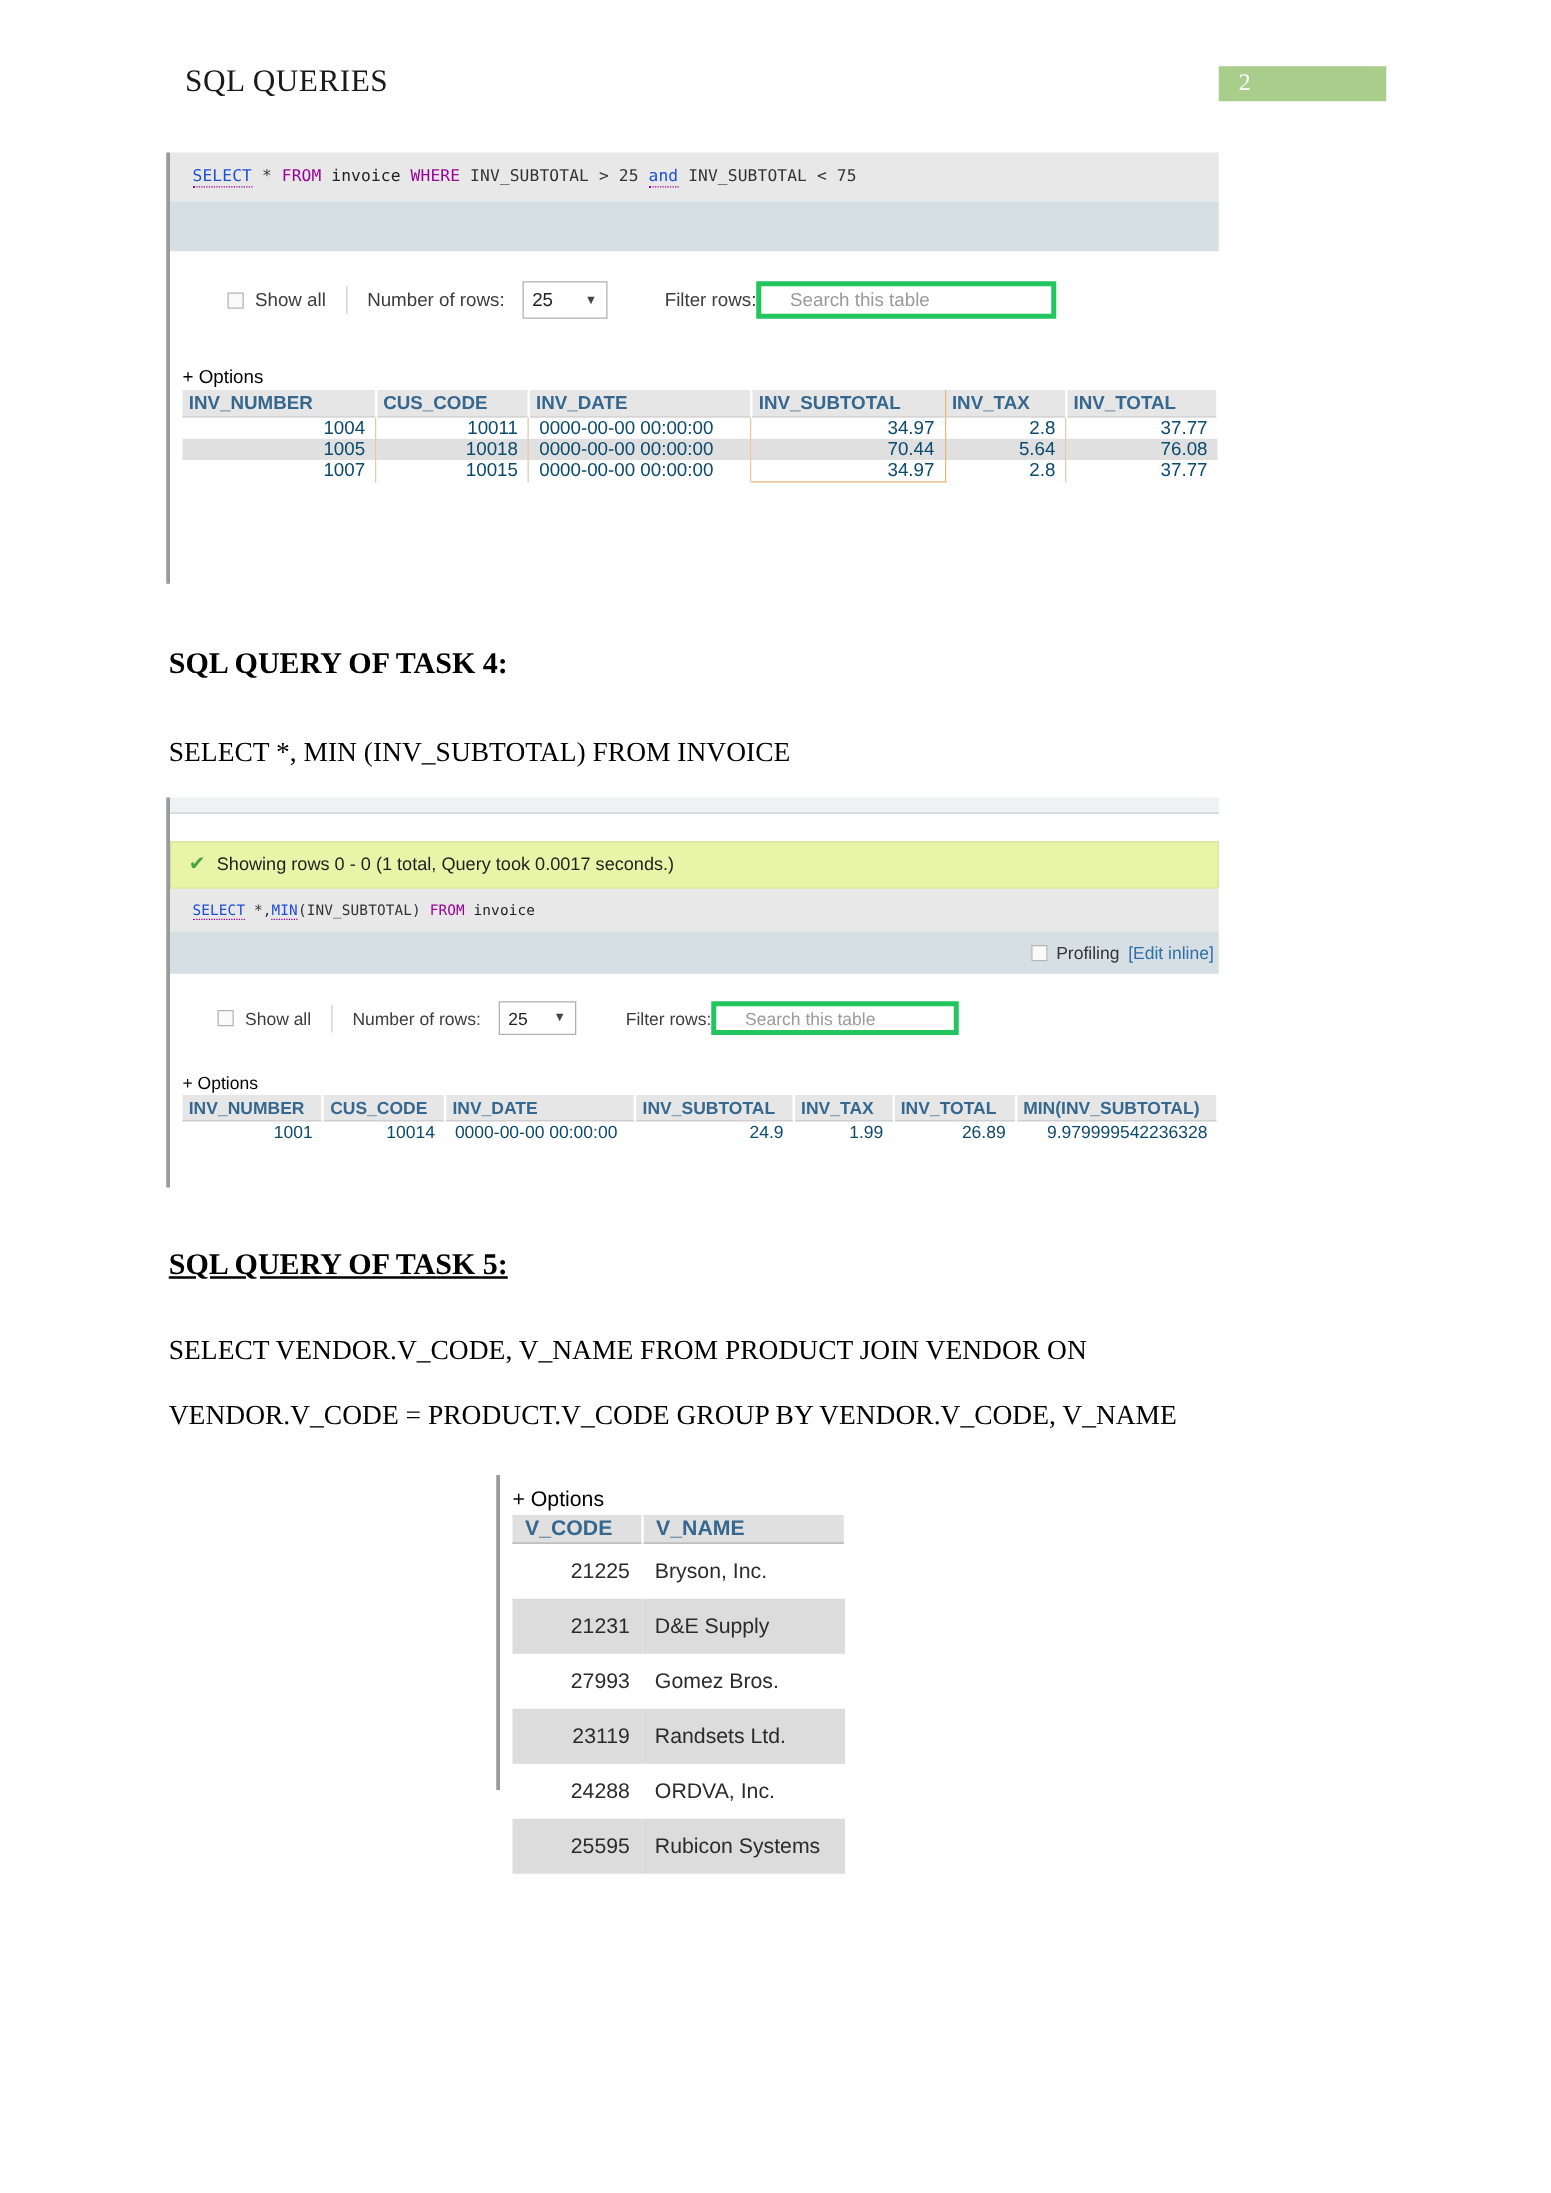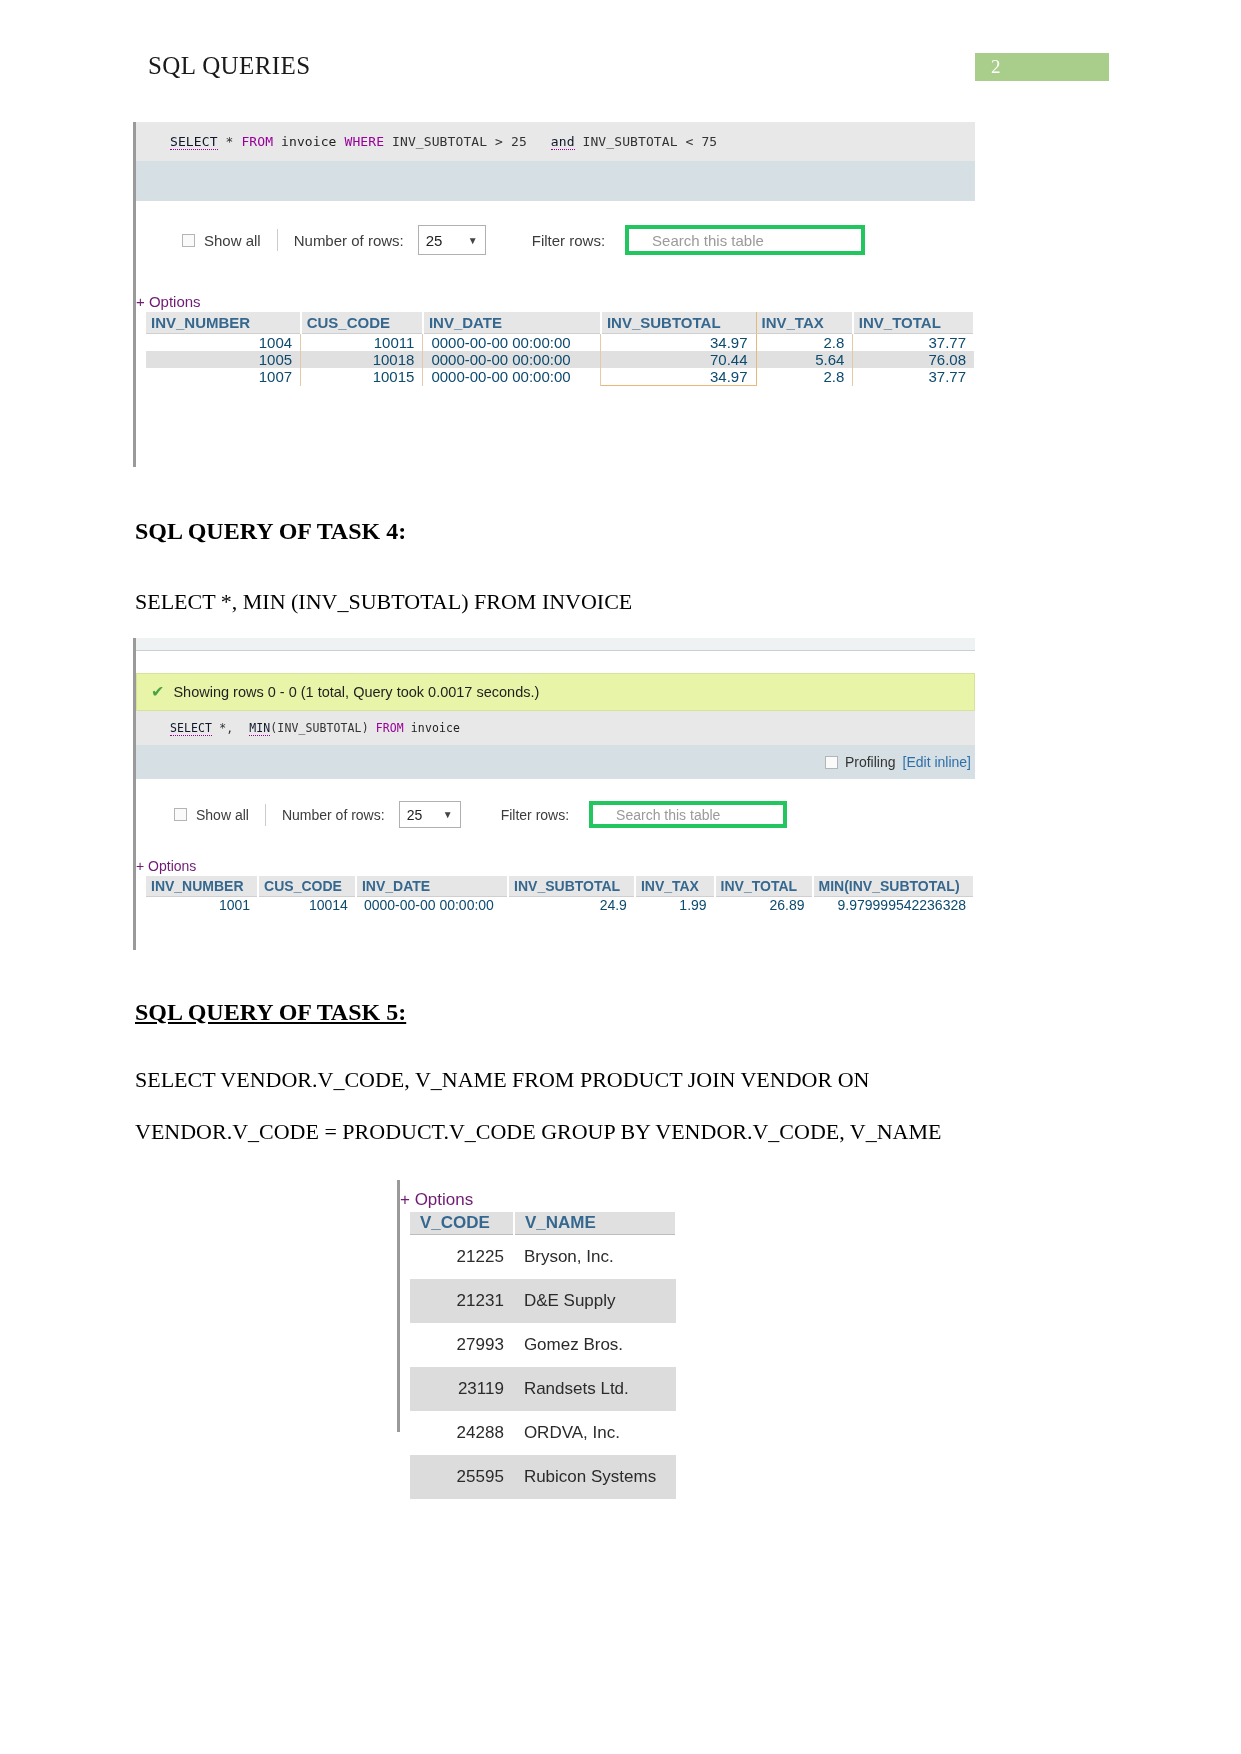--- a/index.html
+++ b/index.html
@@ -44,21 +44,21 @@
   .sql-bar{
     background:#e8e8e8;
     font-family:"DejaVu Sans Mono", monospace;
     font-size:13px;
     color:#333;
     padding:12px 0 12px 18px;
     white-space:nowrap;
     letter-spacing:.1px;
   }
   .kw{ color:#990099; }
-  .kw-u{ color:#0f172a; border-bottom:1px dotted #990099;margin-left:16px; }
+  .kw-u{ color:#1d4ed8; border-bottom:1px dotted #990099; }
   .tbl{ color:#222; }
   .num{ color:#333; }
 
   .blue-bar{
     background:#d6e0e4;
     height:40px;
     width:100%;
   }
   .blue-bar-2{
     background:#d6e0e4;
@@ -104,31 +104,32 @@
   .tb-label{ white-space:nowrap; }
   .select-box{
     margin-left:14px;
     width:68px; height:30px;
     border:1px solid #b0b0b0; background:#fff;
     display:flex; align-items:center; justify-content:space-between;
     padding:0 7px; box-sizing:border-box;
     font-size:15px; color:#222;
   }
   .caret{ font-size:10px; color:#444; }
-  .tb-filter{ margin-left:46px; display:flex; align-items:center; gap:20px; }
+  .tb-filter{ margin-left:46px; display:flex; align-items:center; gap:0; }
   .search-input{
     border:4px solid #22c55e; background:#fff;
     height:30px; box-sizing:border-box;
     display:flex; align-items:center; padding-left:23px;
     color:#9a9a9a; font-size:15px;
   }
 
   .opt{
     font-family:"Liberation Sans", sans-serif;
-    font-size:15px; color:#701a75;
+    font-size:15px; color:#000000;
+    padding-left:10px;
   }
 
   table.res{
     border-collapse:collapse;
     font-family:"Liberation Sans", sans-serif;
     font-size:15px;
     margin-left:10px;
   }
   table.res th{
     background:#e6e6e6;

